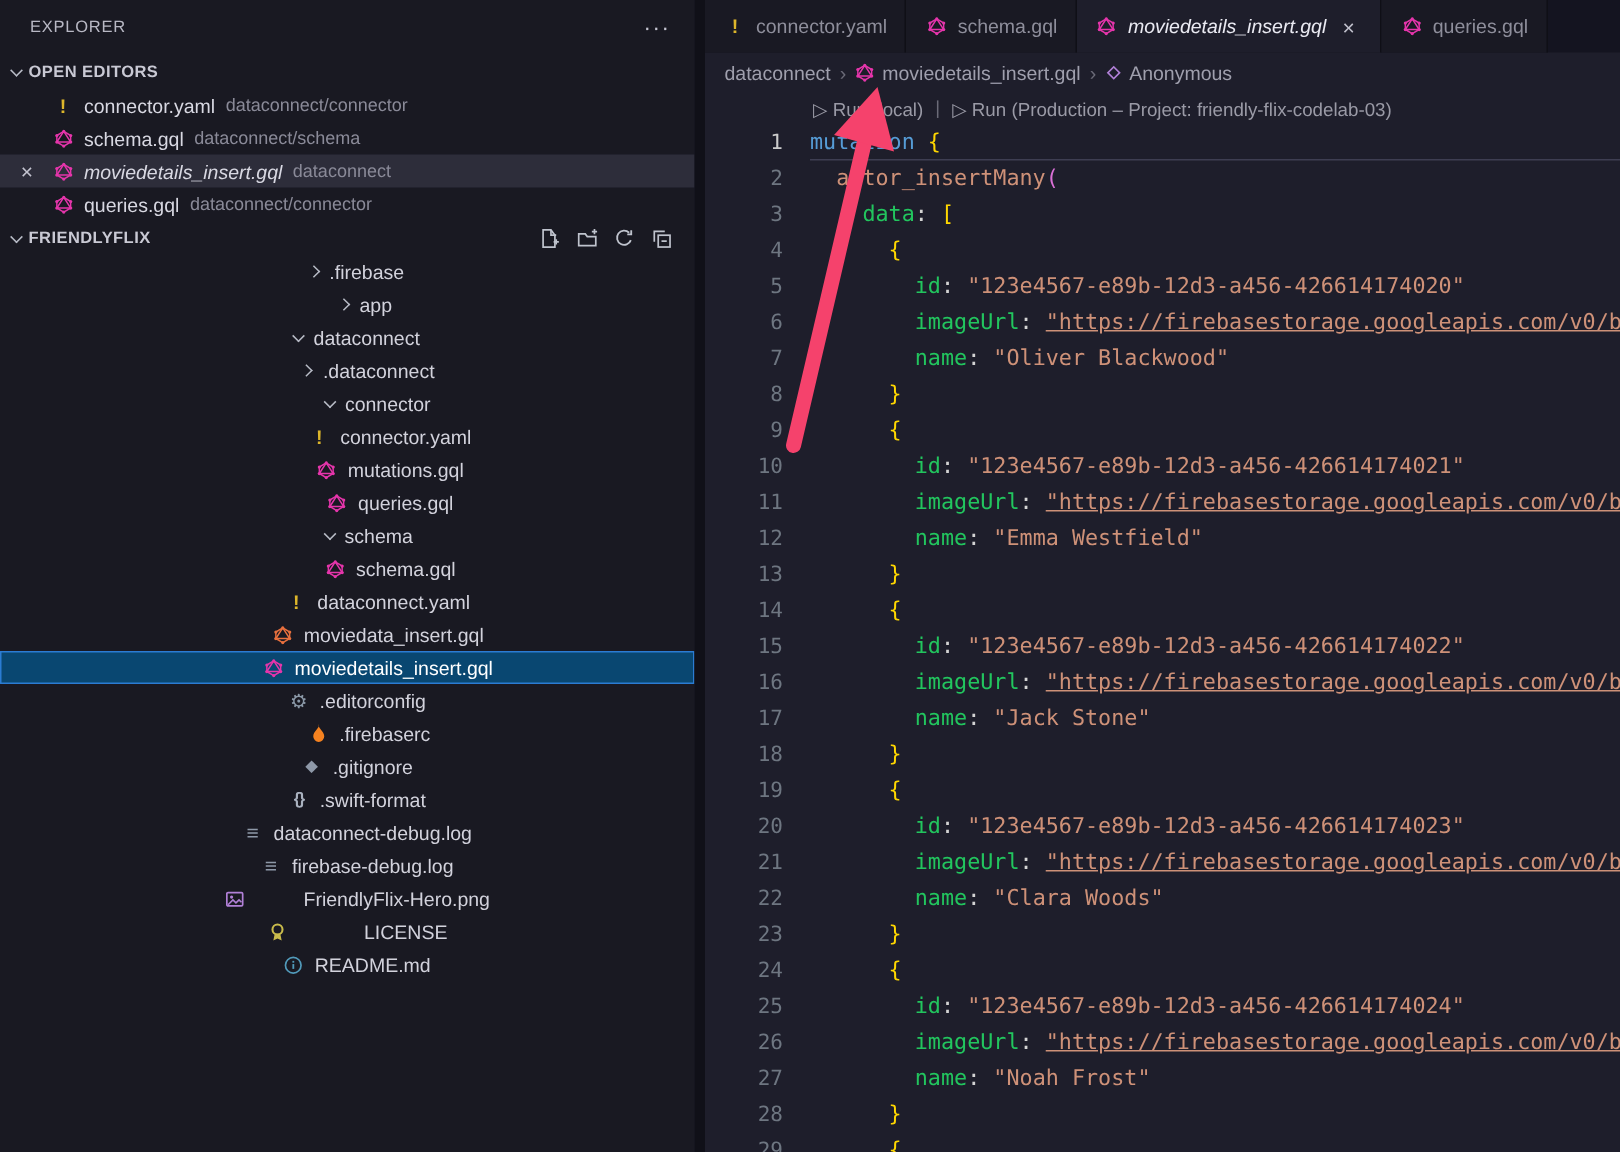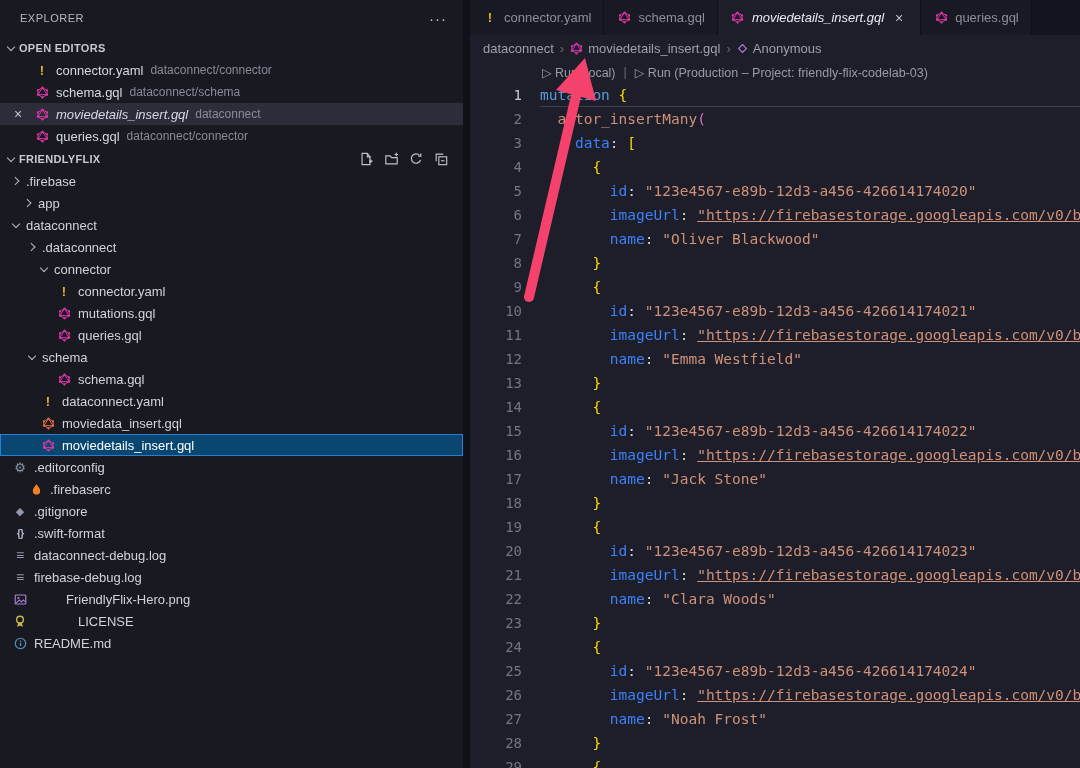--- a/index.html
+++ b/index.html
@@ -38,21 +38,21 @@
   .oe-desc { margin-left:7px; color:#8a8a98; font-size:12px; white-space:nowrap; }
 
   .file-icon { width:16px; height:16px; display:inline-flex; align-items:center; justify-content:center;
     margin-right:6px; flex:none; }
   .ic-warn   { color:#ddb62b; font-weight:700; font-size:13px; }
   .ic-gear   { color:#8b99a8; font-size:13px; line-height:1; }
   .ic-diamond{ color:#8e98a8; font-size:11px; line-height:1; }
   .ic-braces { color:#aab2c0; font-size:11px; font-weight:700; letter-spacing:-1px; }
   .ic-log    { color:#8e98a8; font-size:14px; line-height:1; }
 
-  .tree-row { height:22px; display:flex; align-items:center; font-size:13px; cursor:pointer; color:#d2d2dc; }
+  .tree-row { height:22px; display:flex; align-items:center; font-size:13px; cursor:pointer; color:#d2d2dc;justify-content:center; }
   .tree-label { white-space:nowrap; }
   .tree-row .chevron + .tree-label { margin-left:2px; }
   .tree-row.selected { background:#094771; outline:1px solid #2b7cd3; outline-offset:-1px; color:#ffffff; }
 
   
   .sash { width:7px; flex:none; background:#101018; cursor:col-resize; }
 
   
   .editor-group { flex:1; min-width:0; background:#1e1e2b; display:flex; flex-direction:column; position:relative; }
   .tab-bar { height:35px; flex:none; display:flex; background:#141420; }
@@ -77,21 +77,21 @@
 
   #code-lines { font-family:"DejaVu Sans Mono", monospace; font-size:14.5px; }
   .code-line { display:flex; height:24px; line-height:24px; white-space:pre; }
   .gutter { width:52px; flex:none; text-align:right; color:#6e7681; font-size:14px; }
   .code-text { margin-left:18px; flex:1; min-width:0; overflow:hidden; }
   .code-line.hl .gutter { color:#cccccc; }
   .code-line.hl .code-text { border-bottom:1px solid #3e3e52; }
 
   .tk-k { color:#569cd6; }            
   .tk-f { color:#ce9178; }            
-  .tk-v { color:#3b82f6; }            
+  .tk-v { color:#22c55e; }            
   .tk-s { color:#ce9178; }            
   .tk-u { color:#ce9178; text-decoration:underline; } 
   .tk-g { color:#ffd700; }            
   .tk-m { color:#da70d6; }            
   .tk-p { color:#d4d4d4; }            
 
   
   .arrow-overlay { position:absolute; left:0; top:0; pointer-events:none; z-index:60; }
   .arrow-shaft { stroke:var(--arrow,#f5426c); stroke-width:10; stroke-linecap:round; }
   .arrow-head  { fill:var(--arrow,#f5426c); }

